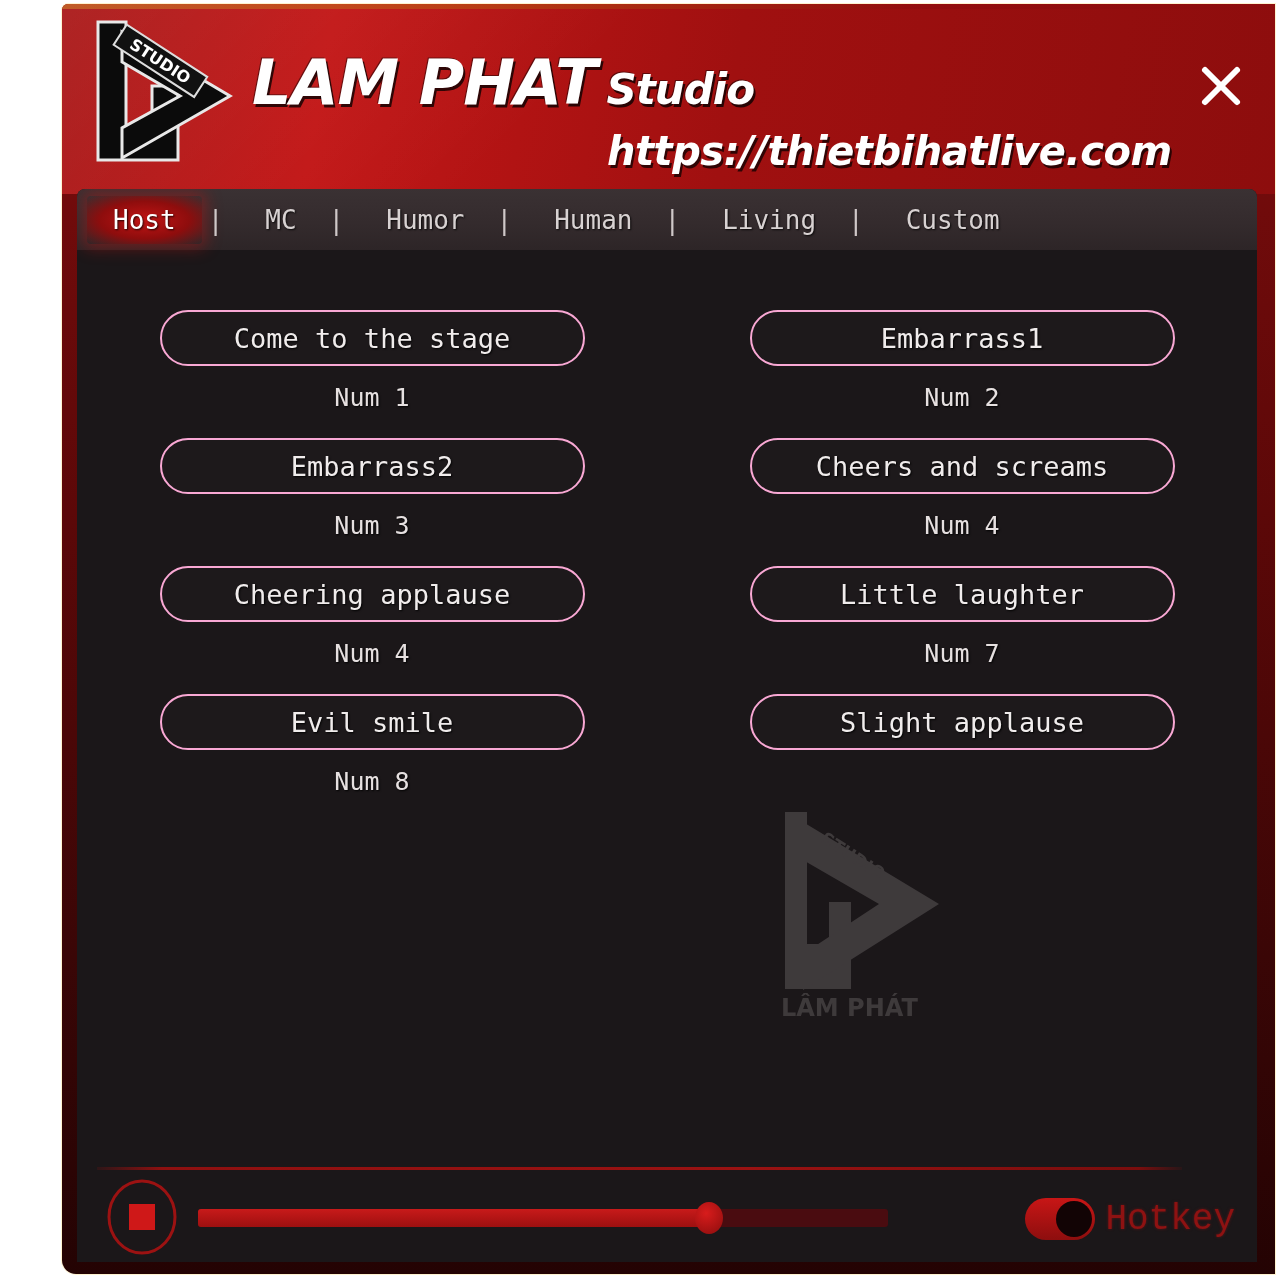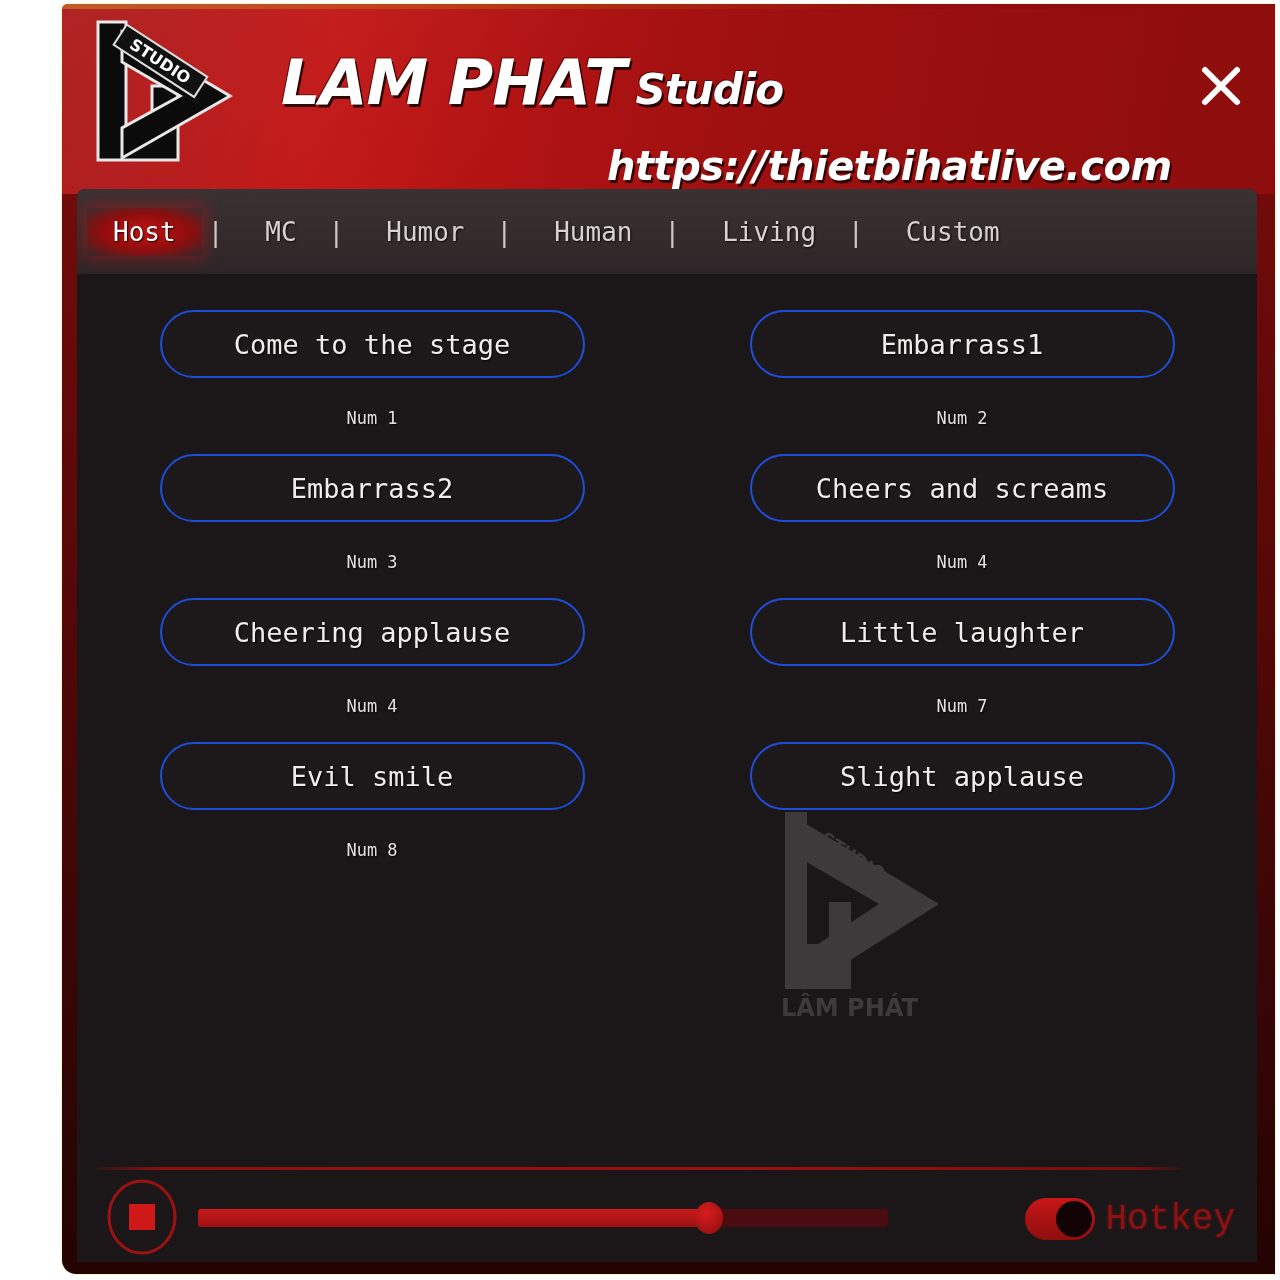--- a/index.html
+++ b/index.html
@@ -40,25 +40,25 @@
 
   #brand-title{
     position:absolute;left:190px;top:48px;
     white-space:nowrap;
     font-family:"DejaVu Sans", sans-serif;
     font-style:italic;font-weight:bold;
     color:#ffffff;
     text-shadow:2px 3px 0 rgba(0,0,0,.75), -1px -1px 0 rgba(0,0,0,.45);
     letter-spacing:-1px;
   }
-  #brand-title .big{font-size:62px;line-height:62px;vertical-align:baseline;margin-left:29px;}
+  #brand-title .big{font-size:62px;line-height:62px;vertical-align:baseline;}
   #brand-title .small{font-size:42px;line-height:42px;margin-left:10px;}
 
   #brand-url{
-    position:absolute;left:545px;top:142px;
+    position:absolute;left:545px;top:127px;
     font-family:"DejaVu Sans", sans-serif;
     font-style:italic;font-weight:bold;font-size:40px;line-height:40px;
     color:#ffffff;white-space:nowrap;
     text-shadow:2px 3px 0 rgba(0,0,0,.7);
     letter-spacing:-0.5px;
   }
 
   #close-button{
     position:absolute;right:30px;top:58px;width:48px;height:48px;
     cursor:pointer;
@@ -69,21 +69,21 @@
   #panel{
     position:absolute;left:15px;top:185px;
     width:1180px;height:1073px;
     background:#1b1719;
     border-radius:8px 8px 0 0;
     overflow:hidden;
   }
 
   
   #tabbar{
-    position:absolute;left:0;top:0;width:100%;height:85px;
+    position:absolute;left:0;top:0;width:100%;height:61px;
     background:linear-gradient(180deg,#3a3133 0%,#342b2d 55%,#2d2527 100%);
     display:flex;align-items:center;
   }
   .tab{
     font-family:"DejaVu Sans Mono", monospace;
     font-size:26px;color:#d8d2d2;
     padding:9px 26px;margin-left:10px;
     border-radius:4px;cursor:pointer;white-space:nowrap;
     text-shadow:1px 1px 2px rgba(0,0,0,.8);
   }
@@ -110,38 +110,38 @@
     position:absolute;left:0;top:95px;width:100%;
     display:grid;
     grid-template-columns:1fr 1fr;
     column-gap:0px;row-gap:0px;
   }
   .cell{
     display:flex;flex-direction:column;align-items:center;
     padding-top:26px;
   }
   .sound-button{
-    width:425px;height:68px;
-    border:2px solid #1d4ed8;
+    width:425px;height:56px;
+    border:2px solid #f9a8d4;
     border-radius:34px;
     background:rgba(255,255,255,.012);
     color:#f0ecec;
     font-family:"DejaVu Sans Mono", monospace;
     font-size:27px;
     display:flex;align-items:center;justify-content:center;
     cursor:pointer;
     text-shadow:1px 1px 2px rgba(0,0,0,.9);
     box-sizing:border-box;
     position:relative;z-index:2;
   }
   .hotkey-label{
-    margin-top:30px;
+    margin-top:17px;
     color:#e6e0e0;
     font-family:"DejaVu Sans Mono", monospace;
-    font-size:17px;
+    font-size:25px;
     text-shadow:1px 1px 2px rgba(0,0,0,.9);
     position:relative;z-index:2;
   }
 
   
   #divider{
     position:absolute;left:20px;bottom:92px;width:1085px;height:3px;
     background:linear-gradient(90deg,rgba(150,15,15,.15),#8e1010 6%,#9a1212 60%,#7a0d0d 96%,rgba(150,15,15,.1));
   }
   #bottom-bar{

